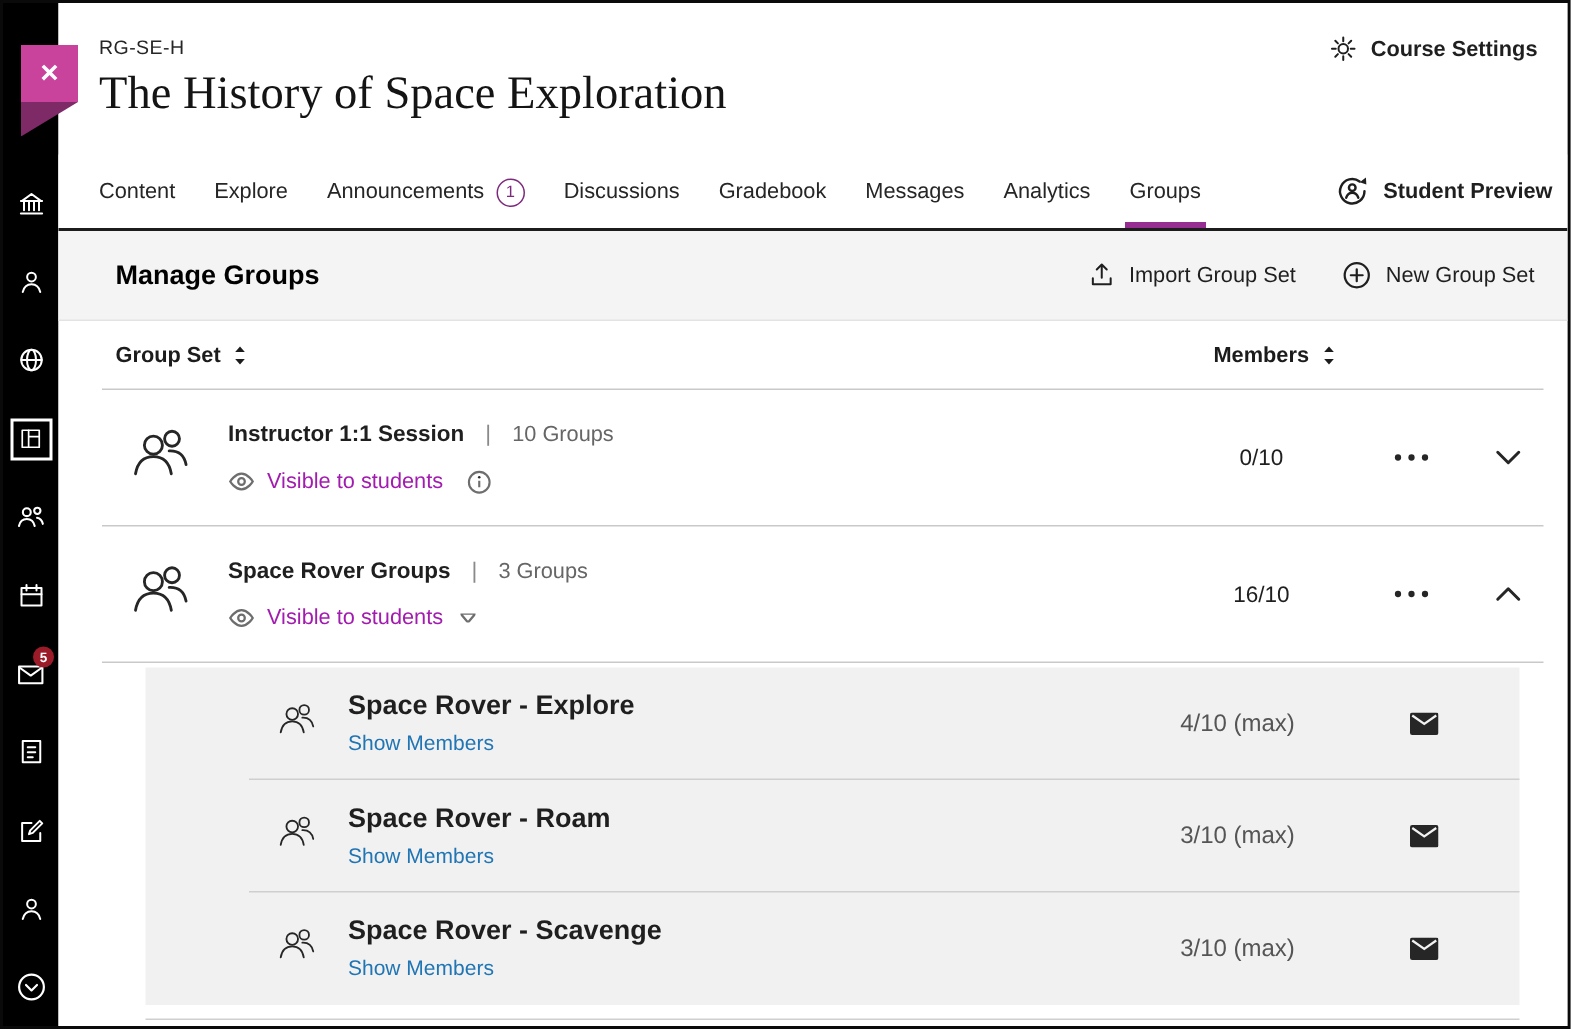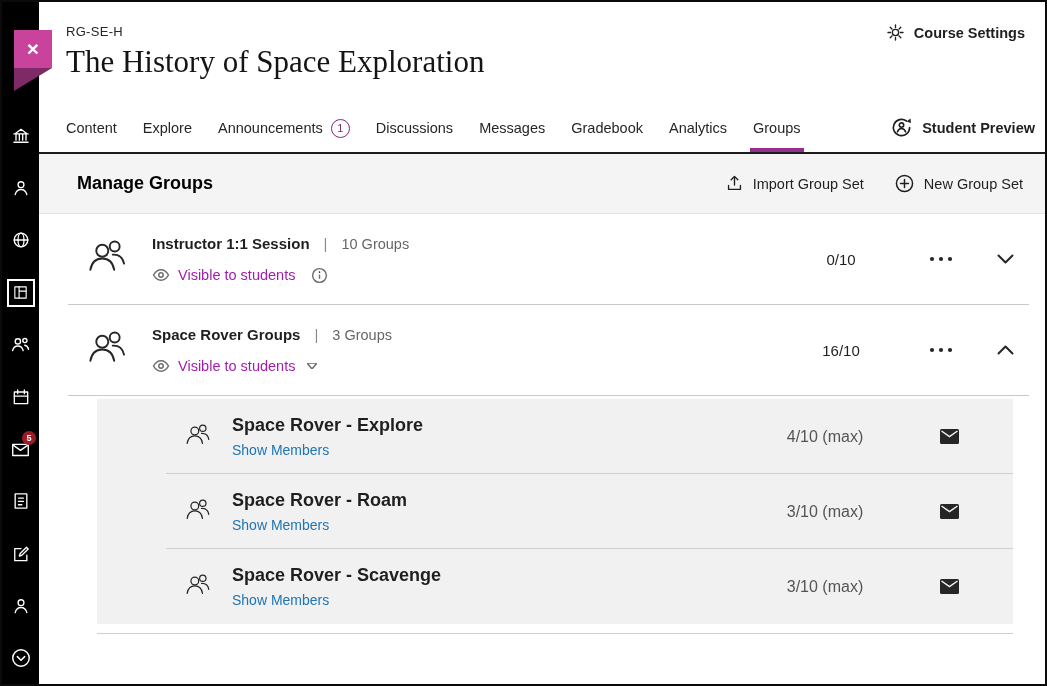--- a/index.html
+++ b/index.html
@@ -207,24 +207,24 @@
           <span>Explore</span>
         </a>
       <a class="tab">
         <span>Announcements</span>
         <span class="ann-badge">1</span>
       </a>
       <a class="tab">
           <span>Discussions</span>
         </a>
       <a class="tab">
+          <span>Gradebook</span>
+        </a>
+      <a class="tab">
           <span>Messages</span>
-        </a>
-      <a class="tab">
-          <span>Gradebook</span>
         </a>
       <a class="tab">
           <span>Analytics</span>
         </a>
       <a class="tab active">
           <span>Groups</span>
         </a>
       <button class="student-preview">
         <svg width="23" height="23" viewBox="0 0 24 24" fill="none" stroke="#1f1f1f" stroke-width="1.7" stroke-linecap="round">
           <path d="M20.5 12a8.5 8.5 0 1 1-3.4-6.8"></path>
@@ -250,20 +250,37 @@
               <circle cx="12" cy="12" r="9.2"></circle>
               <path d="M12 7.5v9M7.5 12h9"></path>
             </svg>
           <span>New Group Set</span>
         </button>
       </div>
     </div>
 
     <section class="table-inner">
 
+      <div class="thead">
+        <div class="th-group">
+          <span>Group Set</span>
+          <svg width="10" height="14" viewBox="0 0 10 14" fill="#1c1c1c">
+              <path d="M5 1l3.2 3.6H1.8z"></path>
+              <path d="M5 13L1.8 9.4h6.4z"></path>
+            </svg>
+        </div>
+        <div class="th-members">
+          <span>Members</span>
+          <svg width="10" height="14" viewBox="0 0 10 14" fill="#1c1c1c">
+              <path d="M5 1l3.2 3.6H1.8z"></path>
+              <path d="M5 13L1.8 9.4h6.4z"></path>
+            </svg>
+        </div>
+        <div class="th-spacer"></div>
+      </div>
 
       <div class="grow">
         <div class="row-icon">
           <svg width="42" height="40" viewBox="0 0 44 40">
               <circle cx="29" cy="9" r="5.2"></circle>
               <path d="M27 17.5c6.5-.3 10.5 3 11.8 9.5"></path>
               <circle cx="16" cy="13.5" r="6.3"></circle>
               <path d="M3.5 33.5c1.4-8.2 5.9-12 12.5-12s11.1 3.8 12.5 12"></path>
             </svg>
         </div>

